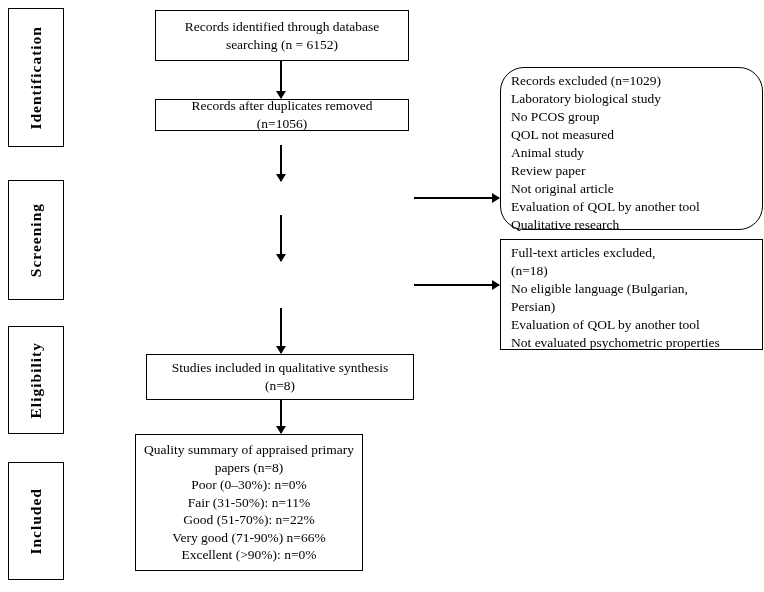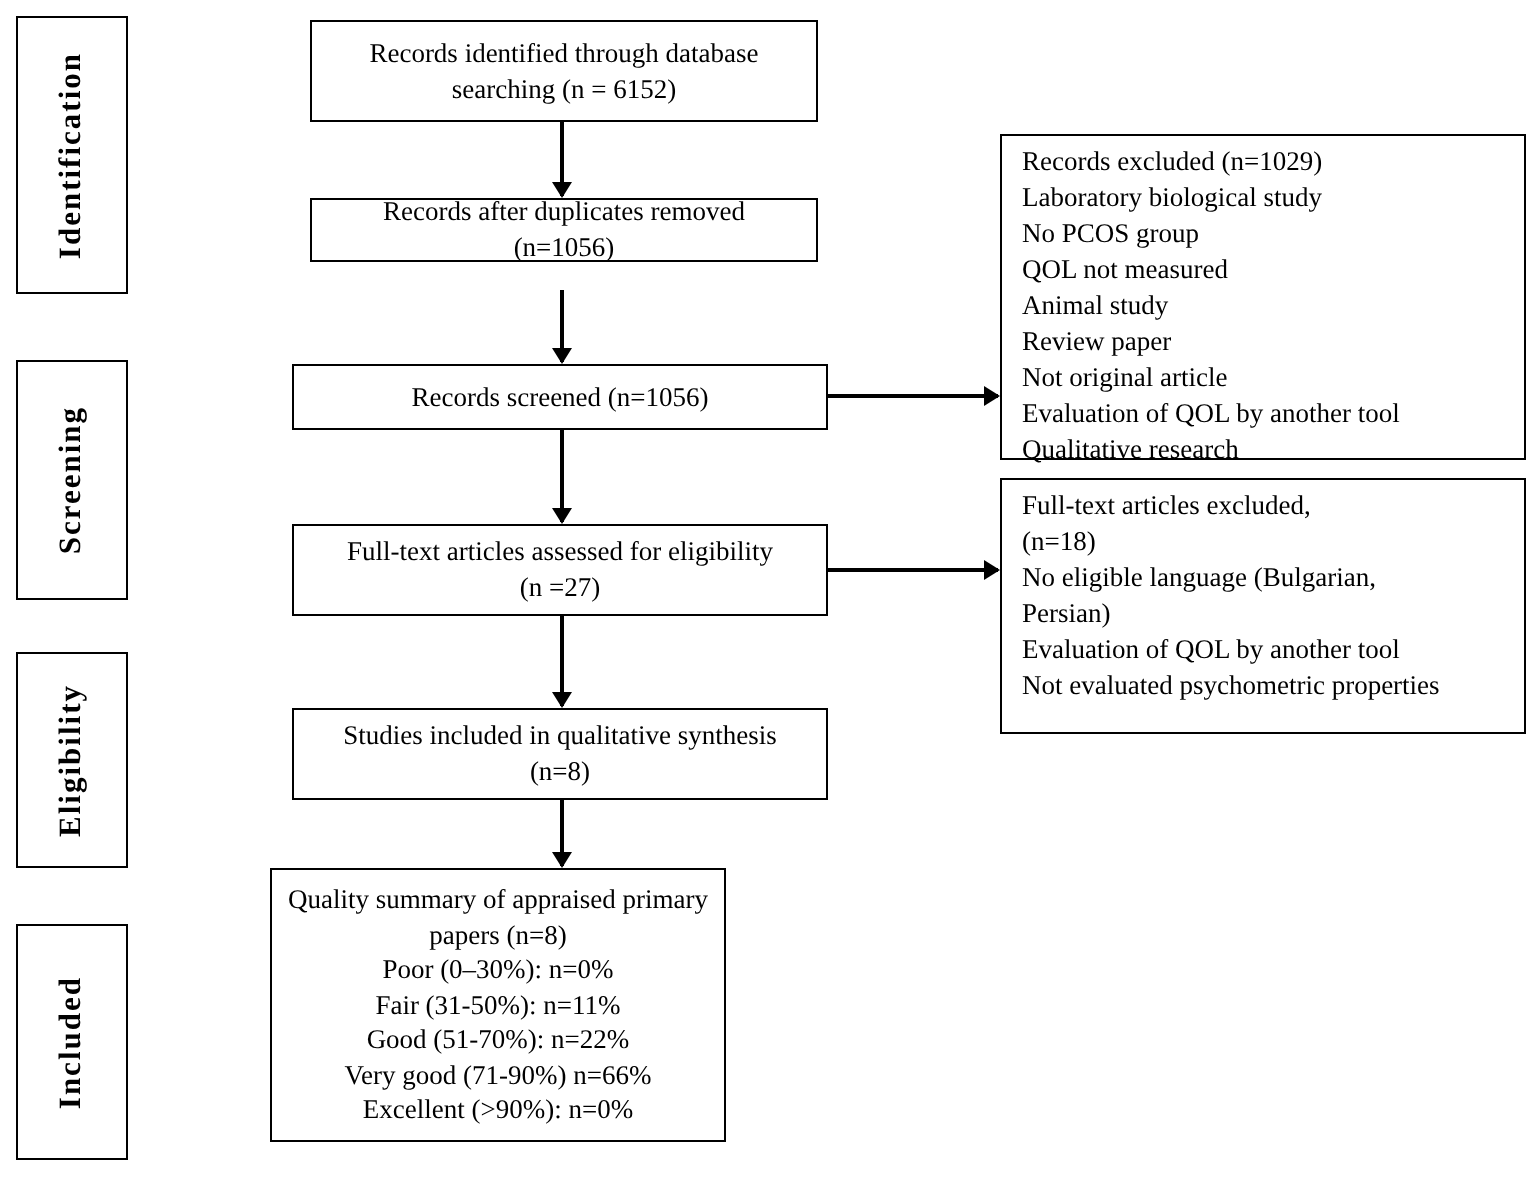--- a/index.html
+++ b/index.html
@@ -94,22 +94,22 @@
   #stage-eligibility    { left: 8px;  top: 326px; width: 56px;  height: 108px; }
   #stage-included       { left: 8px;  top: 462px; width: 56px;  height: 118px; }
 
   #box-identified  { left: 155px; top: 10px;  width: 254px; height: 51px; }
   #box-duplicates  { left: 155px; top: 99px;  width: 254px; height: 32px; }
   #box-screened    { left: 146px; top: 182px; width: 268px; height: 33px; }
   #box-fulltext    { left: 146px; top: 262px; width: 268px; height: 46px; }
   #box-synthesis   { left: 146px; top: 354px; width: 268px; height: 46px; }
   #box-quality     { left: 135px; top: 434px; width: 228px; height: 137px; }
 
-  #box-records-excluded  { left: 500px; top: 67px;  width: 263px; height: 163px; }
-  #box-fulltext-excluded { left: 500px; top: 239px; width: 263px; height: 128px; }
+  #box-records-excluded  { left: 500px; top: 67px;  width: 263px; height: 163px; border-radius: 24px; }
+  #box-fulltext-excluded { left: 500px; top: 239px; width: 263px; height: 111px; }
 
   #arrow-1 { left: 280px; top: 61px;  height: 37px; }
   #arrow-2 { left: 280px; top: 145px; height: 36px; }
   #arrow-3 { left: 280px; top: 215px; height: 46px; }
   #arrow-4 { left: 280px; top: 308px; height: 45px; }
   #arrow-5 { left: 280px; top: 400px; height: 33px; }
 
   #arrow-excl-1 { left: 414px; top: 197px; width: 85px; }
   #arrow-excl-2 { left: 414px; top: 284px; width: 85px; }
 </style>
@@ -131,27 +131,20 @@
     <span class="stage-label">Included</span>
   </div>
 
   <div class="box flow-box" id="box-identified">
     <span class="box-text">Records identified through database
 searching (n = 6152)</span>
   </div>
   <div class="box flow-box" id="box-duplicates">
     <span class="box-text">Records after duplicates removed
 (n=1056)</span>
-  </div>
-  <div class="box flow-box" id="box-screened">
-    <span class="box-text">Records screened (n=1056)</span>
-  </div>
-  <div class="box flow-box" id="box-fulltext">
-    <span class="box-text">Full-text articles assessed for eligibility
-(n =27)</span>
   </div>
   <div class="box flow-box" id="box-synthesis">
     <span class="box-text">Studies included in qualitative synthesis
 (n=8)</span>
   </div>
   <div class="box flow-box" id="box-quality">
     <span class="box-text">Quality summary of appraised primary
 papers (n=8)
 Poor (0–30%): n=0%
 Fair (31-50%): n=11%

